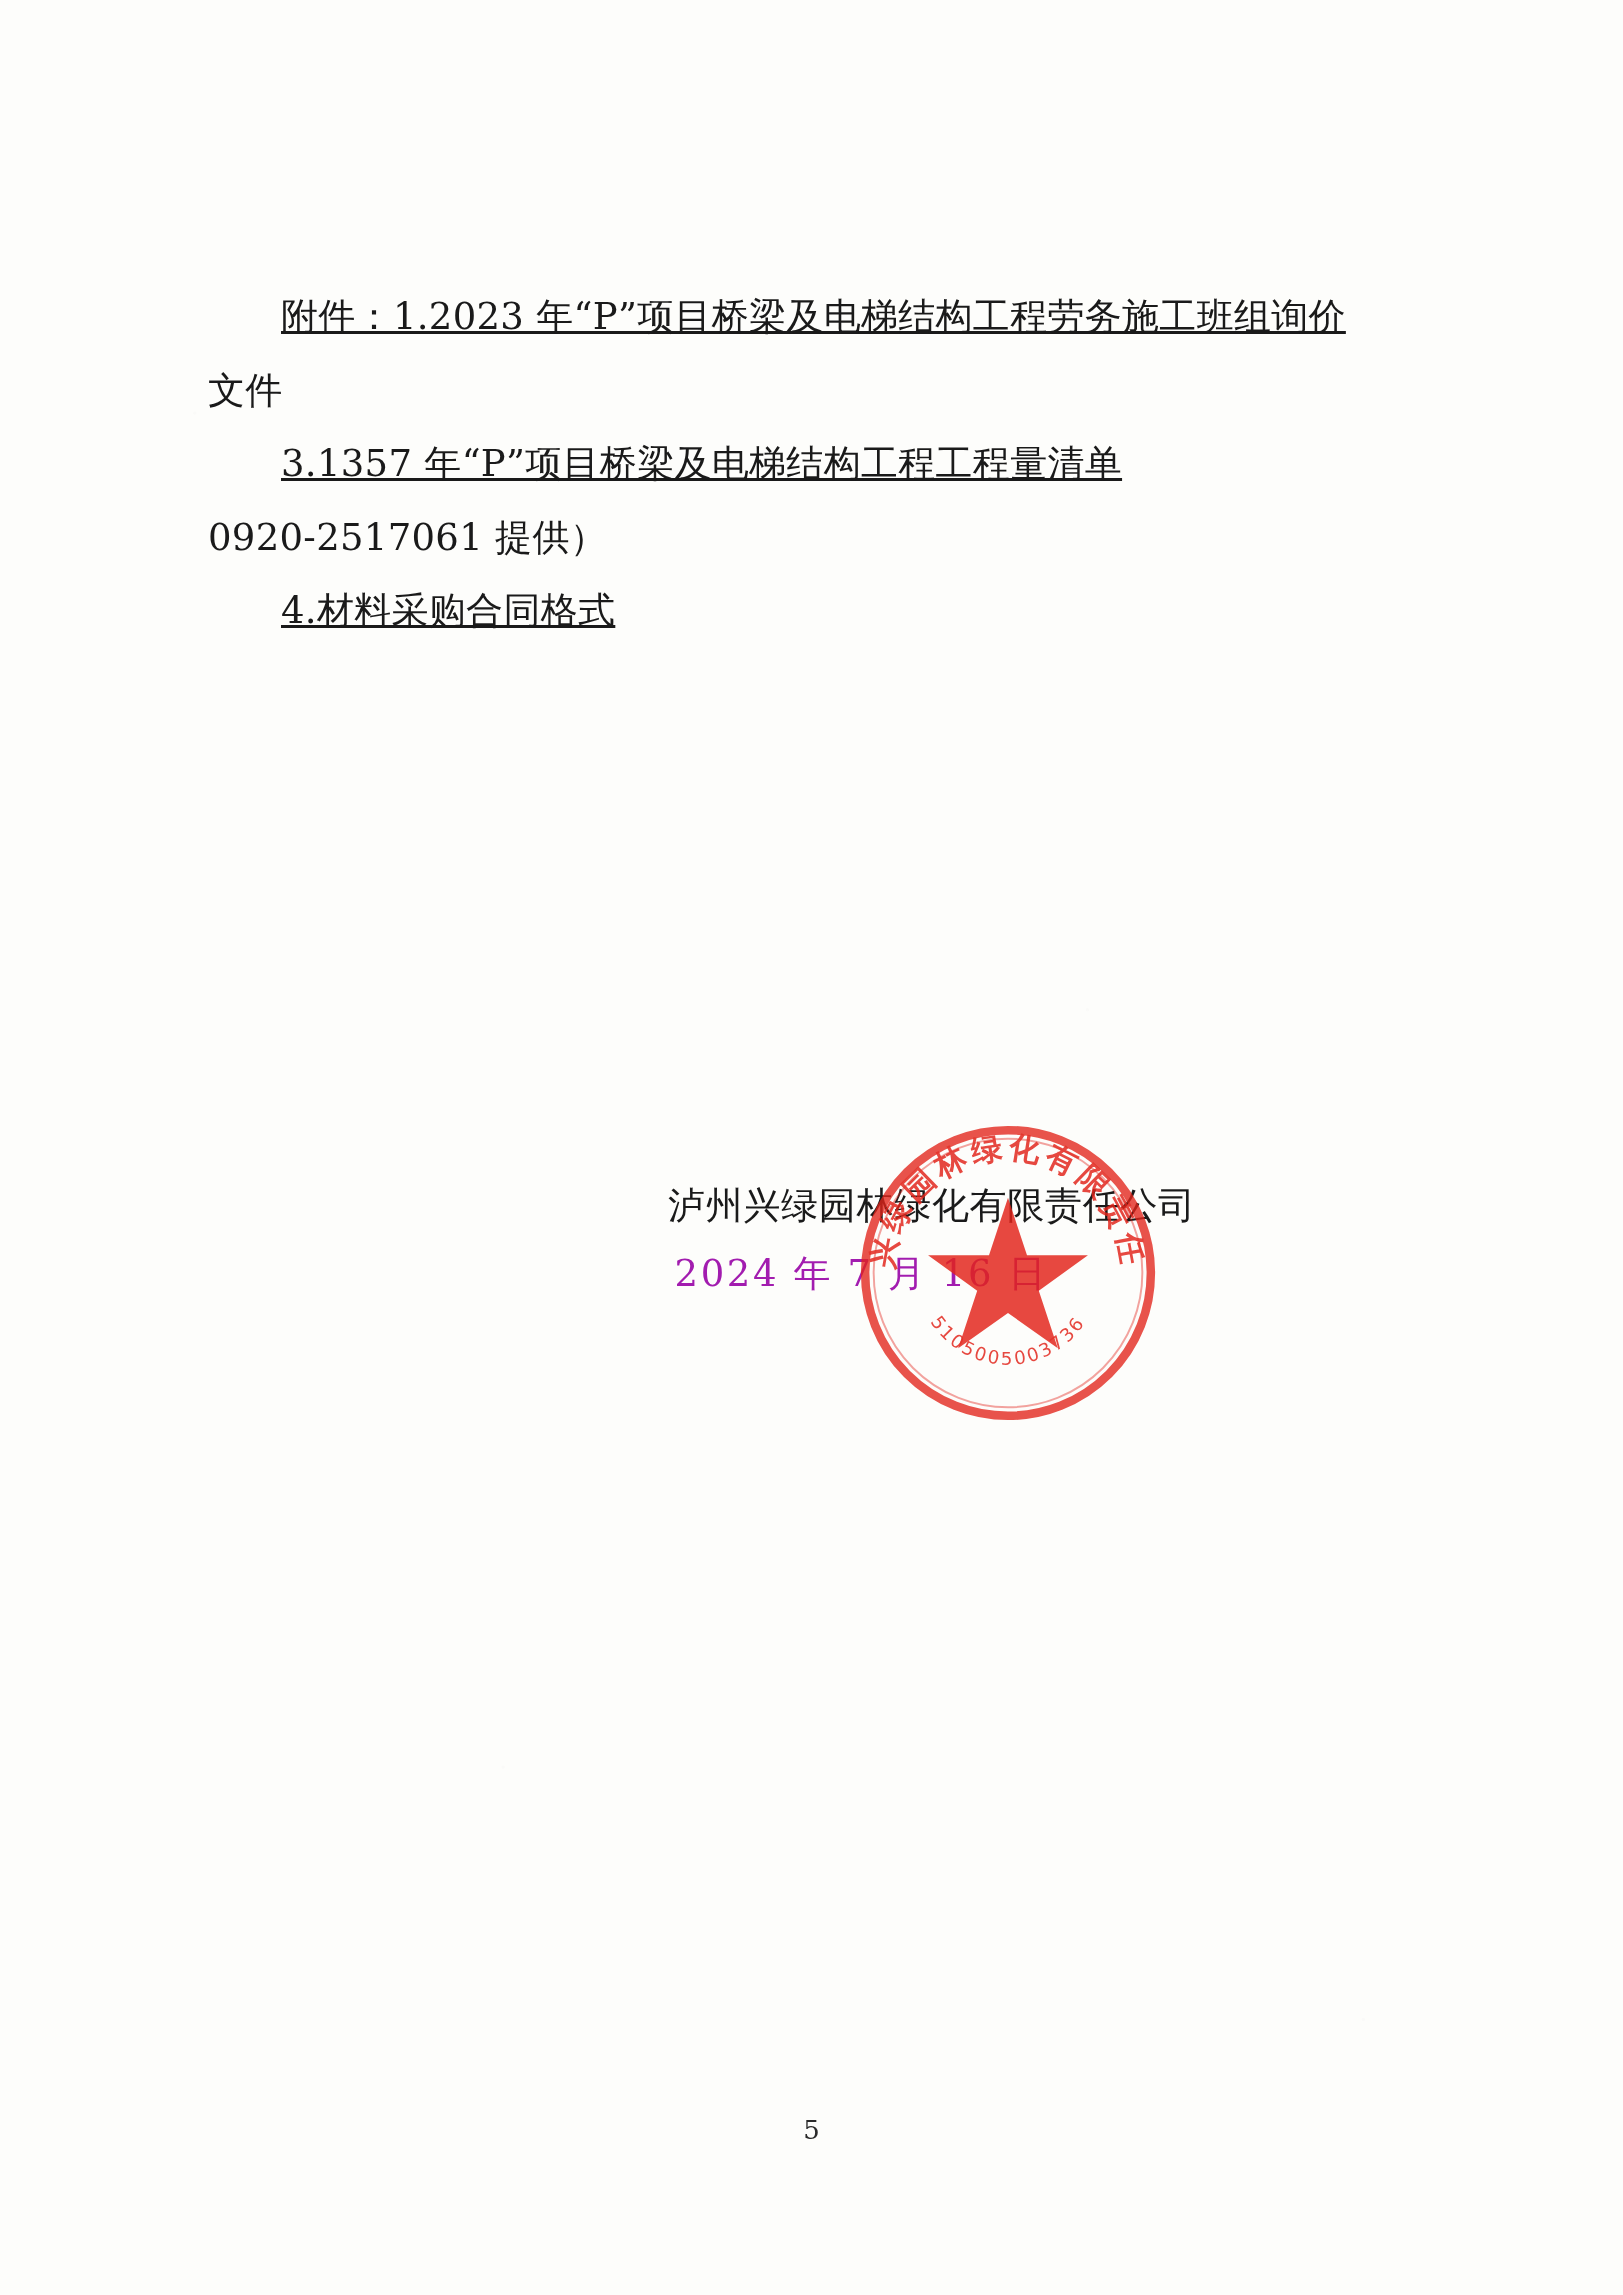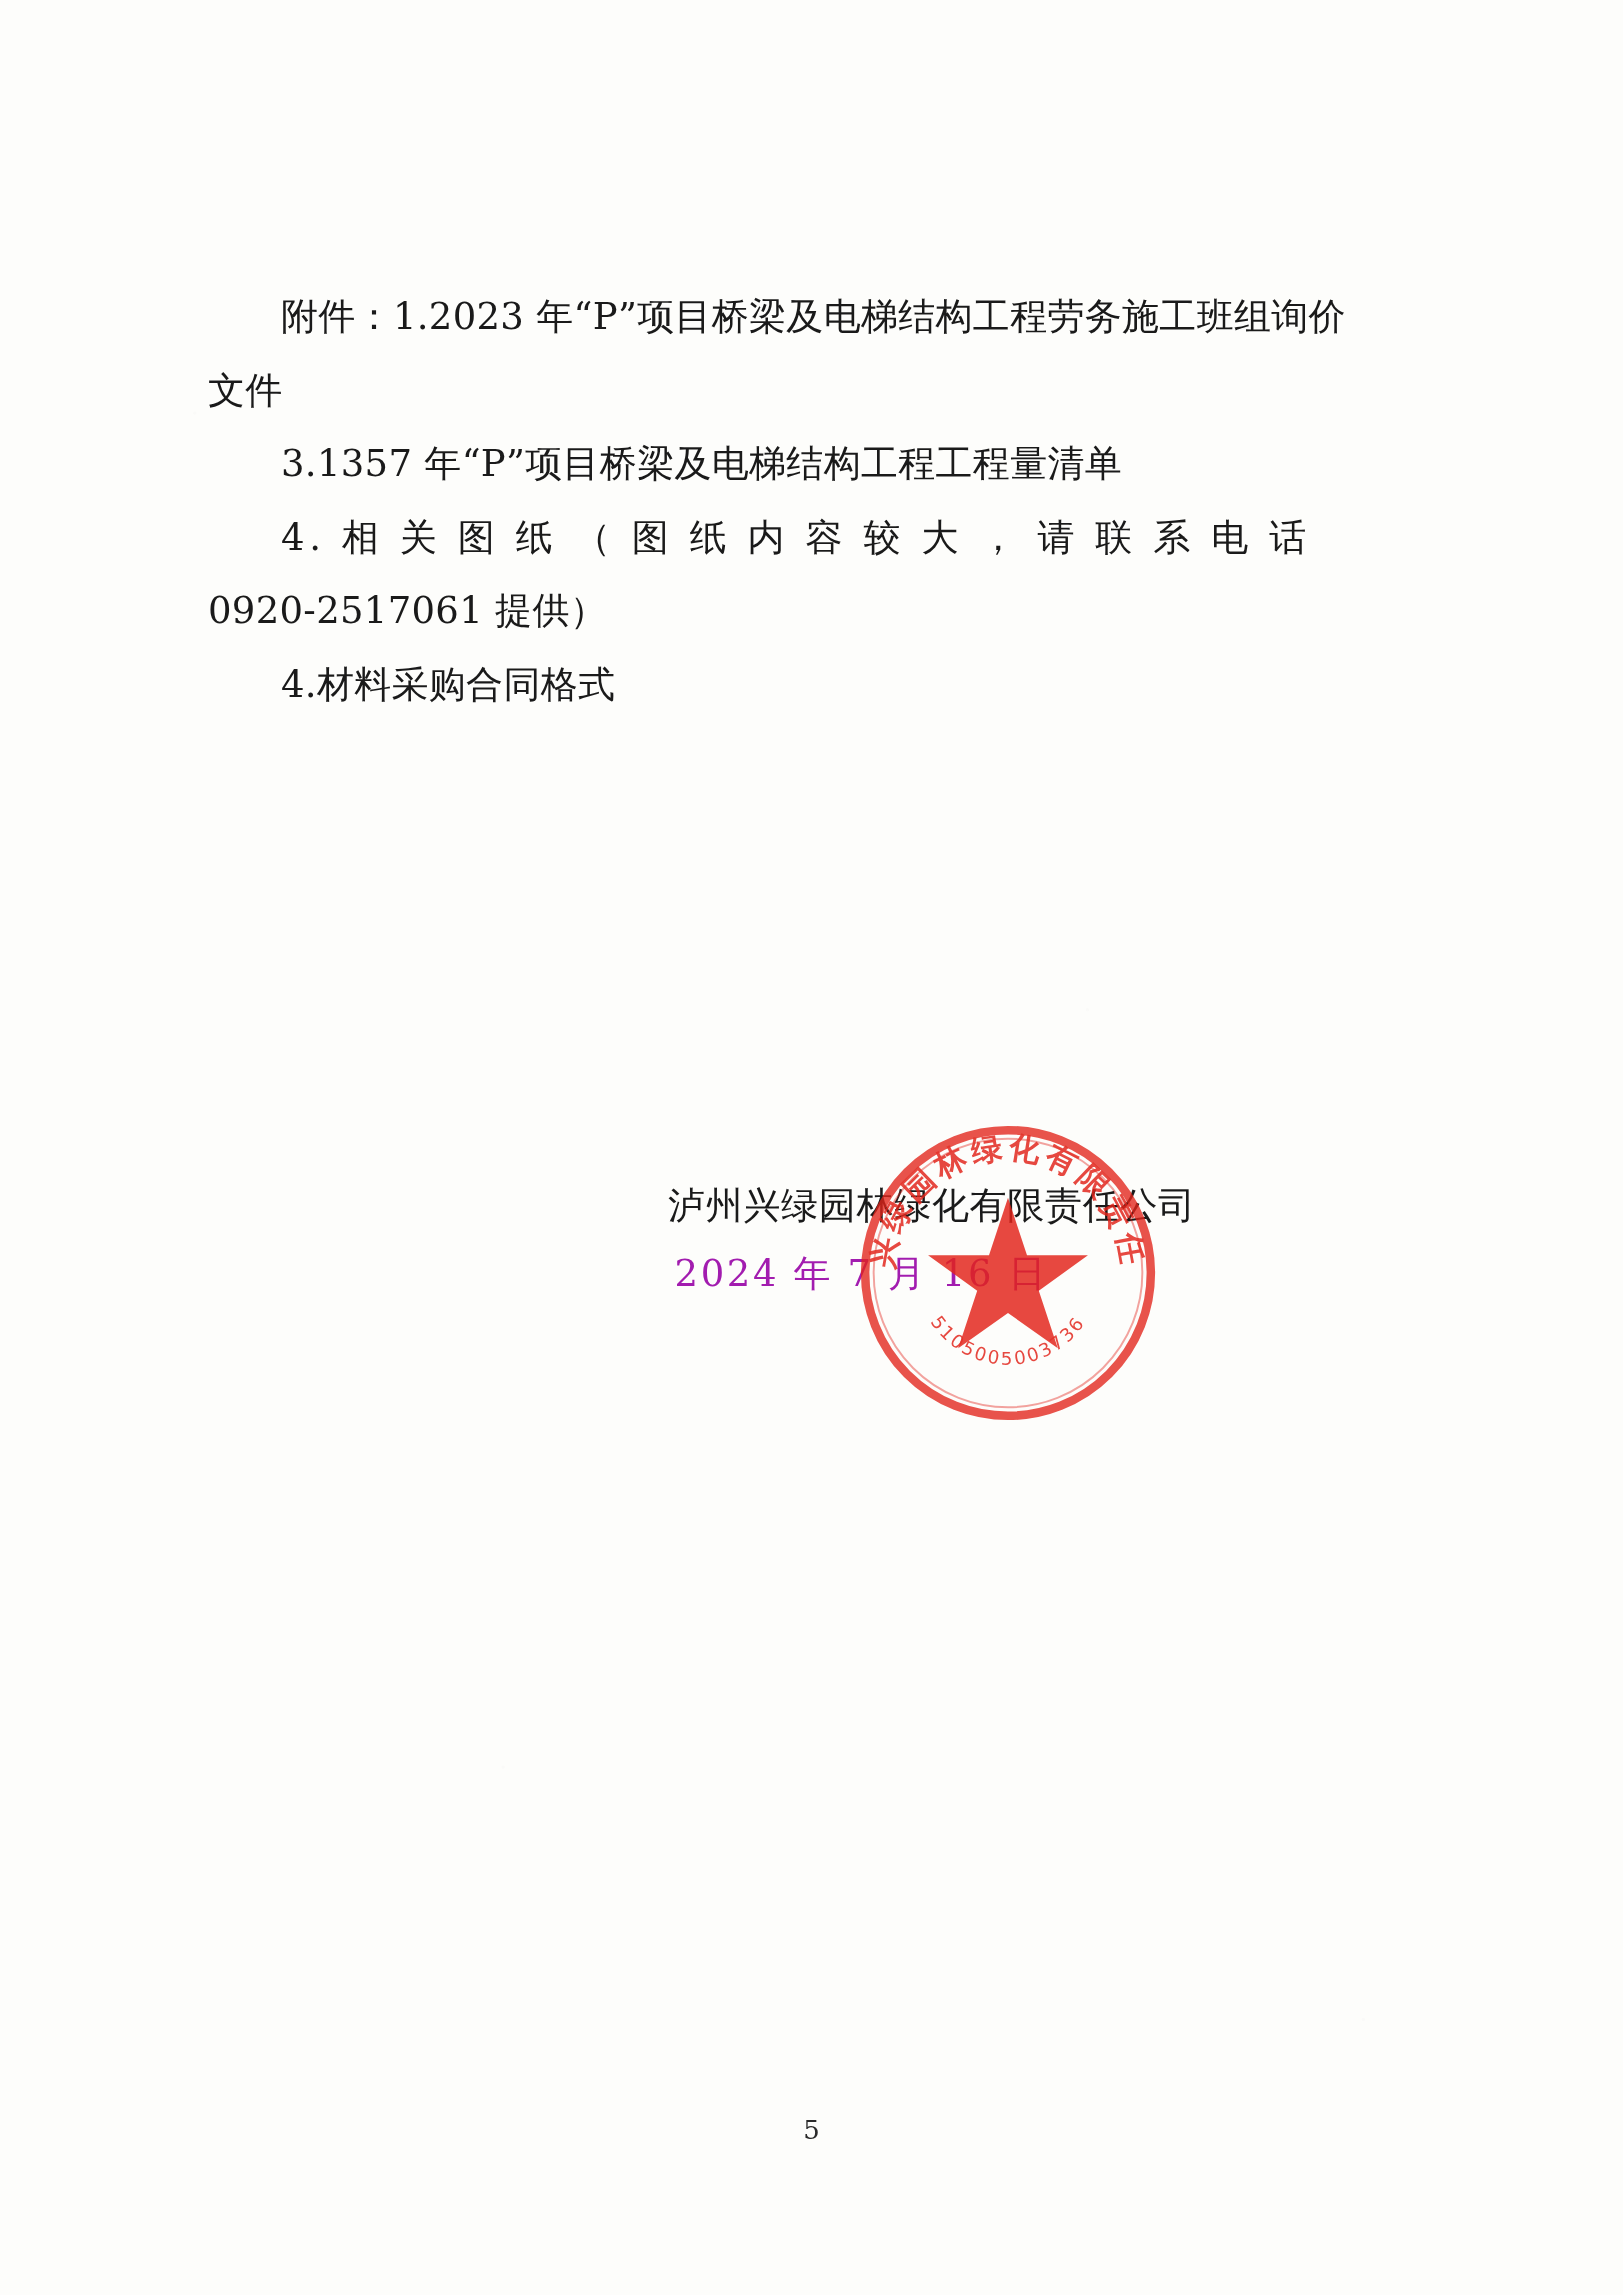--- a/index.html
+++ b/index.html
@@ -37,20 +37,21 @@
     font-size: 37px;
     line-height: 71px;
     color: #1a1a1a;
     letter-spacing: 0.3px;
     margin: 0 0 2.6px 0;
     text-align: justify;
     text-justify: inter-ideograph;
   }
   .indent {
     text-indent: 73px;
+    text-decoration: underline;
   }
   .para.spread {
     letter-spacing: 4.6px;
   }
   .signature-block {
     position: absolute;
     left: 668px;
     top: 1172px;
     width: 655px;
     text-align: left;
@@ -93,21 +94,20 @@
 </head>
 <body>
 
 <div class="page">
   <div class="paper-texture"></div>
 
   <div class="content">
     <p class="para indent">附件：1.2023 年“P”项目桥梁及电梯结构工程劳务施工班组询价</p>
     <p class="para">文件</p>
     <p class="para indent">3.1357 年“P”项目桥梁及电梯结构工程工程量清单</p>
-    <p class="para indent spread">4. 相 关 图 纸 （ 图 纸 内 容 较 大 ， 请 联 系 电 话</p>
     <p class="para">0920-2517061 提供）</p>
     <p class="para indent">4.材料采购合同格式</p>
   </div>
 
   <div class="signature-block">
     <div class="sig-line">泸州兴绿园林绿化有限责任公司</div>
     <div class="sig-date">2024 年 7 月 16 日</div>
   </div>
 
   <div class="seal">

